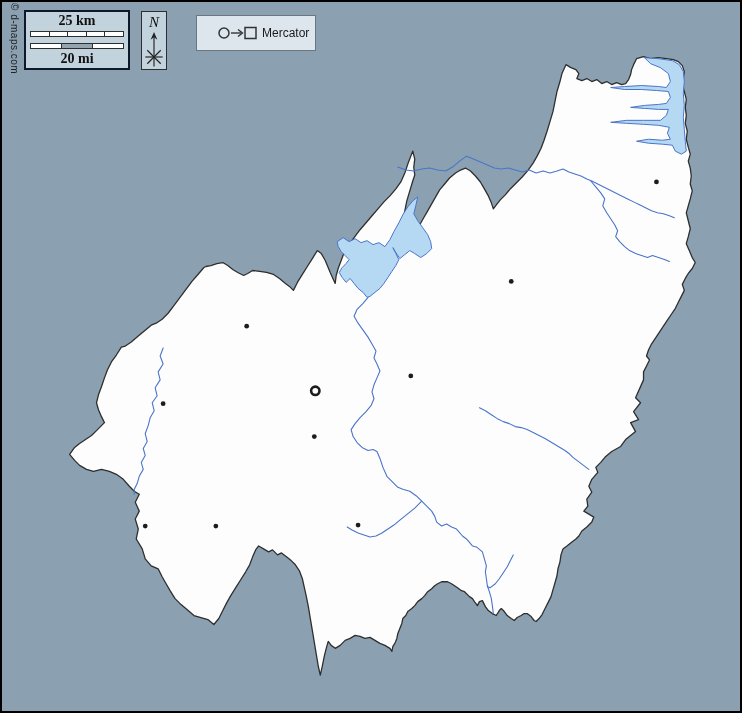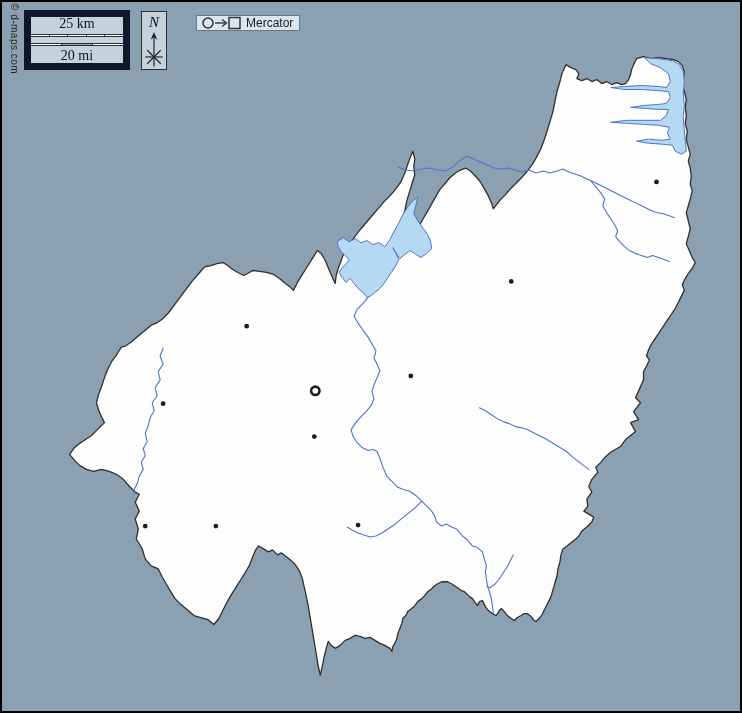--- a/index.html
+++ b/index.html
@@ -18,22 +18,22 @@
   .copyright{
     position:absolute;left:1px;top:6px;
     transform:rotate(90deg);transform-origin:11px 6px;
     font-size:10px;color:#222;letter-spacing:0.5px;
     white-space:nowrap;
   }
 
   
   .scale-box{
     position:absolute;left:22px;top:8px;width:106px;height:60px;
-    box-sizing:border-box;background:#c3d3dd;border:7px solid #0f172a;
-    display:flex;flex-direction:column;align-items:center;justify-content:center;
+    box-sizing:border-box;background:#c3d3dd;border:2px solid #0f172a;
+    display:flex;flex-direction:column;align-items:center;justify-content:center;font-weight:bold;
   }
   .scale-label{
     font-family:"Liberation Serif",serif;font-size:14px;color:#111;line-height:1;
   }
   .bar{display:flex;width:94px;height:6px;box-sizing:border-box;margin:3px 0;}
   .bar .seg{
     flex:1;border:1px solid #2e2e2e;border-left:none;background:#fff;
     box-sizing:border-box;
   }
   .bar .seg:first-child{border-left:1px solid #2e2e2e;}
@@ -46,23 +46,23 @@
     display:flex;flex-direction:column;align-items:center;
   }
   .compass-n{
     font-family:"Liberation Serif",serif;font-style:italic;
     font-size:15px;color:#111;margin-top:2px;line-height:1.1;
   }
   .compass-icon{display:block;}
 
   
   .projection-box{
-    position:absolute;left:194px;top:13px;height:16px;
+    position:absolute;left:194px;top:13px;height:36px;
     box-sizing:border-box;background:#dde6ec;border:1px solid #6b7680;
-    display:flex;align-items:center;padding:0 6px 0 4px;
+    display:flex;align-items:center;padding:0 6px 0 20px;
   }
   .projection-box svg{display:block;margin-right:5px;}
   .projection-name{font-size:12px;color:#1a1a1a;line-height:1;}
 </style>
 </head>
 <body>
 
 <div class="stage">
 
   <svg class="map-svg" xmlns="http://www.w3.org/2000/svg" preserveAspectRatio="none" viewBox="0 0 742 713">

